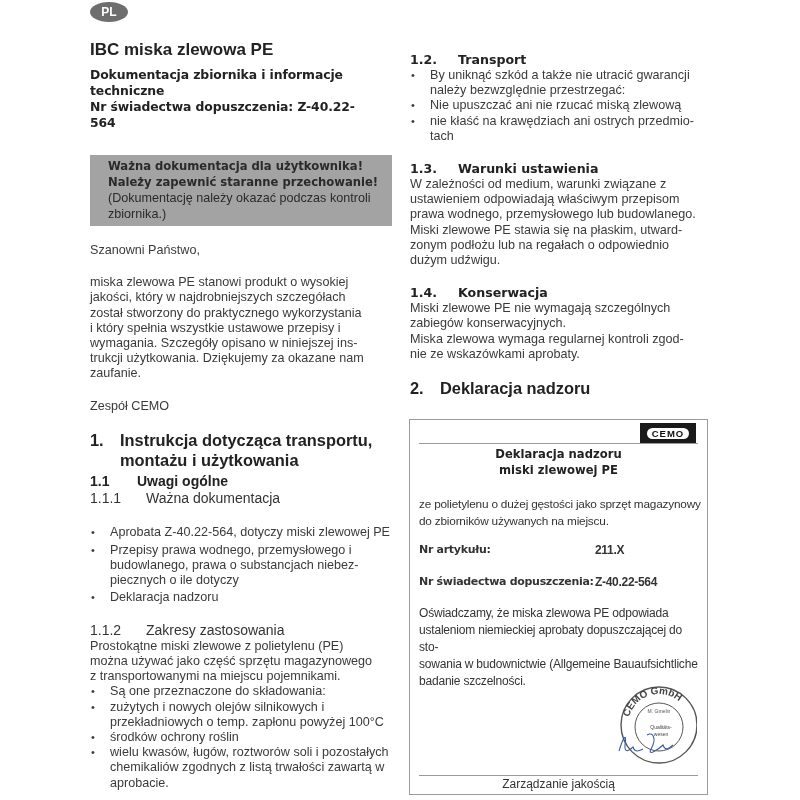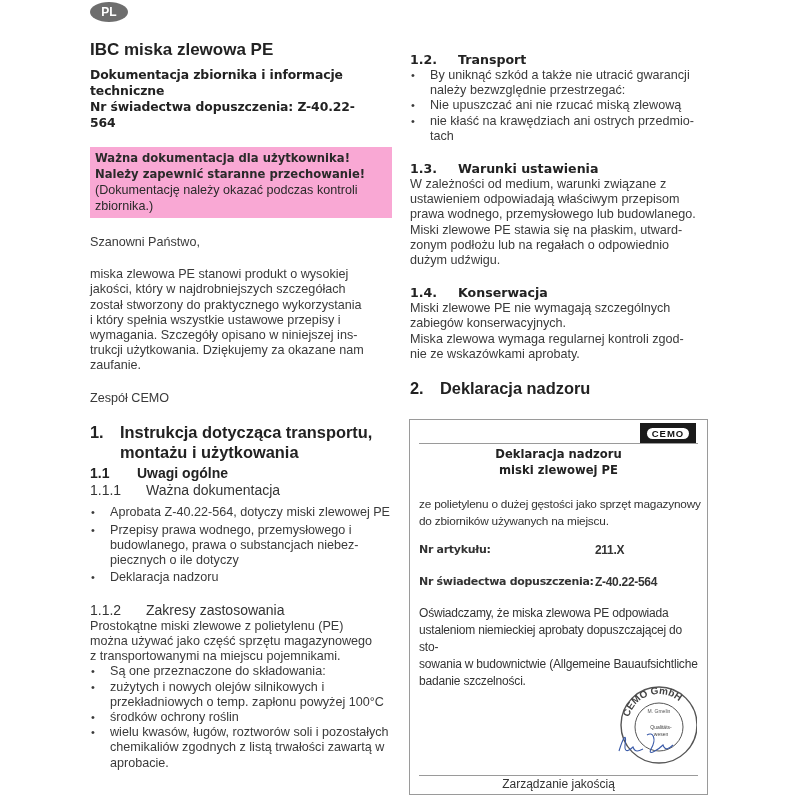--- a/index.html
+++ b/index.html
@@ -12,21 +12,21 @@
     left: 90px; top: 2px; width: 38px; height: 20px; border-radius: 50%;
     background: #6e6e6e; color: #ffffff; font-size: 12px; font-weight: bold;
     text-align: center; line-height: 20px;
   }
   .col { position: absolute; font-size: 12.6px; line-height: 15.2px; }
   .col-left { left: 90px; top: 40px; width: 302px; }
   .col-right { left: 410px; top: 52px; width: 300px; }
   .title { font-size: 17px; font-weight: bold; color: #222; line-height: 20px; margin: 0 0 7px 0; }
   .subtitle { font-family: "DejaVu Sans", sans-serif; font-size: 12.4px; font-weight: bold; color: #222; line-height: 16px; letter-spacing: -0.1px; }
   .notice {
-    margin-top: 16px; background: #f9a8d4; padding: 3px 5px 4px 5px; color: #2a2a2a;
+    margin-top: 24px; background: #a3a3a3; padding: 3px 5px 4px 18px; color: #2a2a2a;
     line-height: 16px; font-size: 12.6px;
   }
   .notice .b { font-family: "DejaVu Sans", sans-serif; font-weight: bold; font-size: 11.6px; }
   p { margin: 0; }
   .h1 {
     font-size: 16.4px; font-weight: bold; color: #222; line-height: 20px; display: flex;
   }
   .h1 .num { width: 30px; flex: none; }
   .h2 { font-size: 14px; font-weight: bold; color: #222; line-height: 17px; display: flex; margin-top: 3px; }
   .h2 .num { width: 47px; flex: none; }
@@ -104,21 +104,21 @@
     </span>
   </div>
   <div class="h2">
     <span class="num">1.1</span>
     <span>Uwagi ogólne</span>
   </div>
   <div class="h3">
     <span class="num">1.1.1</span>
     <span>Ważna dokumentacja</span>
   </div>
-  <ul style="margin-top:6px">
+  <ul style="margin-top:18px">
     <li style="margin-bottom:3px">Aprobata Z-40.22-564, dotyczy miski zlewowej PE</li>
     <li style="margin-bottom:1px">Przepisy prawa wodnego, przemysłowego i budowlanego, prawa o substancjach niebez-piecznych o ile dotyczy</li>
     <li>Deklaracja nadzoru</li>
   </ul>
 
   <div style="height:17px"></div>
   <div class="h3">
     <span class="num">1.1.2</span>
     <span>Zakresy zastosowania</span>
   </div>

